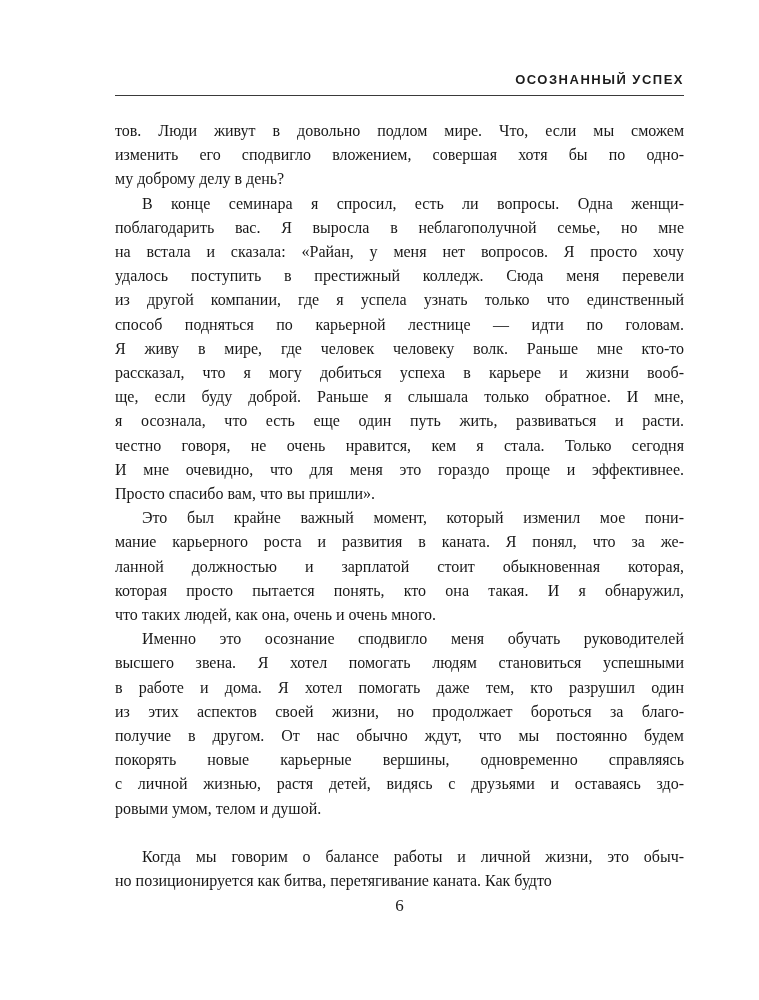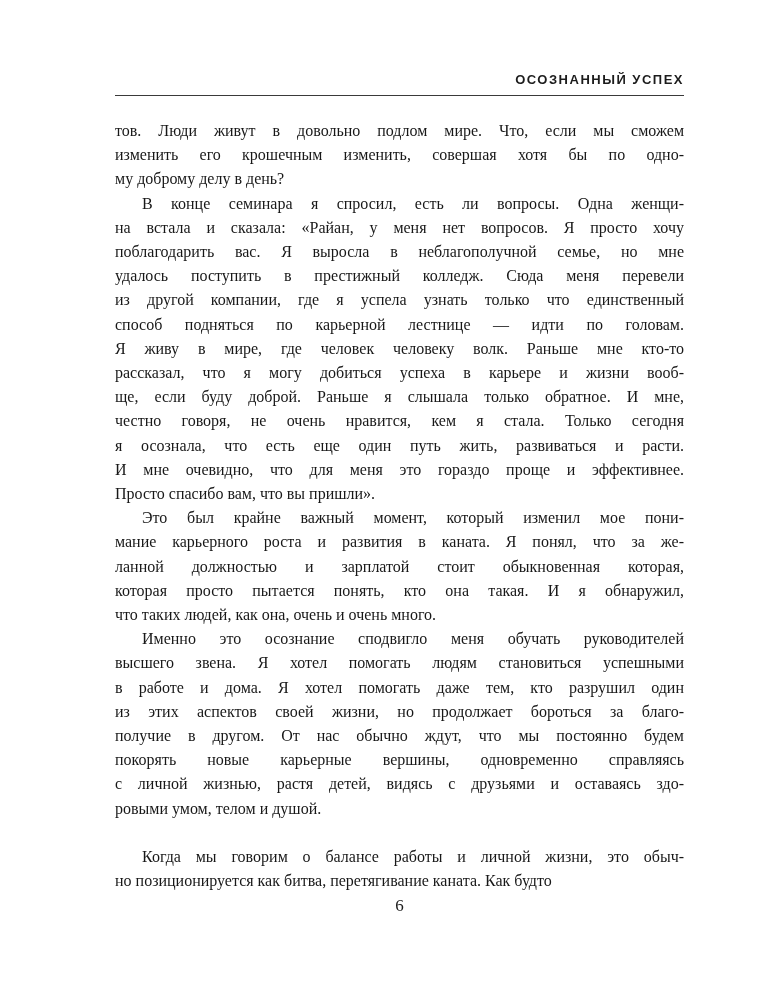--- a/index.html
+++ b/index.html
@@ -79,35 +79,35 @@
 </head>
 <body>
 
 <div class="page">
   <div class="running-head">ОСОЗНАННЫЙ УСПЕХ</div>
   <div class="header-rule"></div>
 
   <main class="page-body" id="page-body">
       <div class="paragraph">
         <div class="line">тов. Люди живут в довольно подлом мире. Что, если мы сможем</div>
-        <div class="line">изменить его крошечным изменить, совершая хотя бы по одно-</div>
+        <div class="line">изменить его сподвигло вложением, совершая хотя бы по одно-</div>
         <div class="line last">му доброму делу в день?</div>
       </div>
       <div class="paragraph">
         <div class="line first-indent">В конце семинара я спросил, есть ли вопросы. Одна женщи-</div>
+        <div class="line">поблагодарить вас. Я выросла в неблагополучной семье, но мне</div>
         <div class="line">на встала и сказала: «Райан, у меня нет вопросов. Я просто хочу</div>
-        <div class="line">поблагодарить вас. Я выросла в неблагополучной семье, но мне</div>
         <div class="line">удалось поступить в престижный колледж. Сюда меня перевели</div>
         <div class="line">из другой компании, где я успела узнать только что единственный</div>
         <div class="line">способ подняться по карьерной лестнице — идти по головам.</div>
         <div class="line">Я живу в мире, где человек человеку волк. Раньше мне кто-то</div>
         <div class="line">рассказал, что я могу добиться успеха в карьере и жизни вооб-</div>
         <div class="line">ще, если буду доброй. Раньше я слышала только обратное. И мне,</div>
+        <div class="line">я осознала, что есть еще один путь жить, развиваться и расти.</div>
         <div class="line">честно говоря, не очень нравится, кем я стала. Только сегодня</div>
-        <div class="line">я осознала, что есть еще один путь жить, развиваться и расти.</div>
         <div class="line">И мне очевидно, что для меня это гораздо проще и эффективнее.</div>
         <div class="line last">Просто спасибо вам, что вы пришли».</div>
       </div>
       <div class="paragraph">
         <div class="line first-indent">Это был крайне важный момент, который изменил мое пони-</div>
         <div class="line">мание карьерного роста и развития в каната. Я понял, что за же-</div>
         <div class="line">ланной должностью и зарплатой стоит обыкновенная которая,</div>
         <div class="line">которая просто пытается понять, кто она такая. И я обнаружил,</div>
         <div class="line last">что таких людей, как она, очень и очень много.</div>
       </div>

